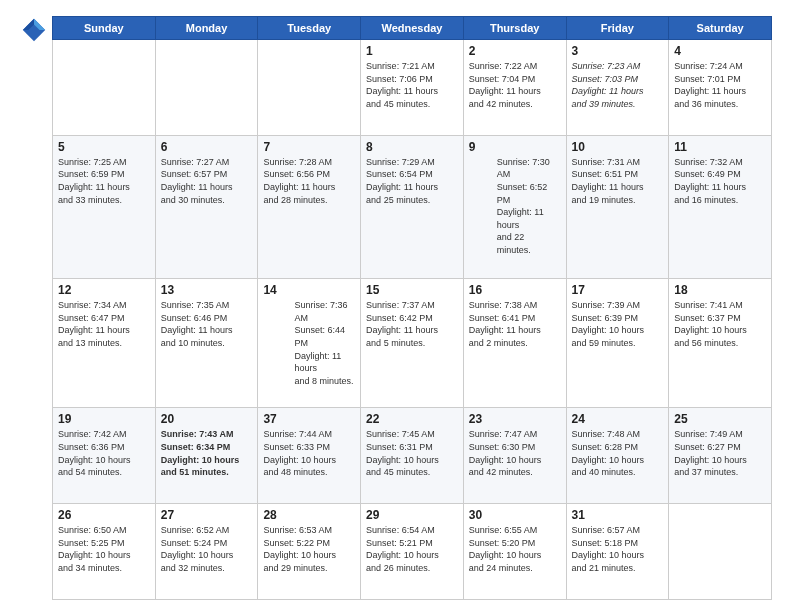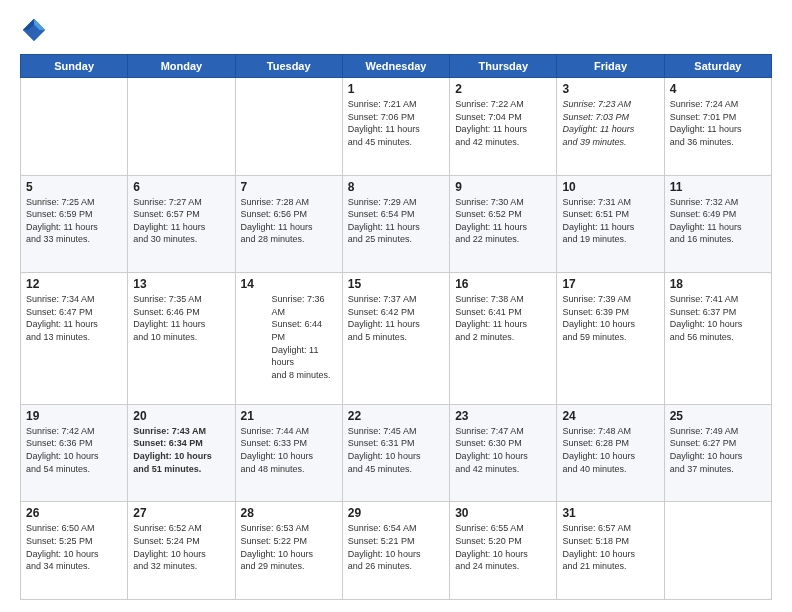--- a/index.html
+++ b/index.html
@@ -8,21 +8,21 @@
       height: 612px;
       background: #fff;
       font-family: Arial, sans-serif;
       overflow: hidden;
     }
     .page {
       width: 792px;
       height: 612px;
       padding: 16px 20px 12px 20px;
       display: flex;
-      flex-direction: column;
+      flex-direction: row;
     }
     .header {
       display: flex;
       justify-content: space-between;
       align-items: flex-start;
       margin-bottom: 10px;
     }
     .logo {
       display: flex;
       align-items: center;
@@ -196,21 +196,21 @@
           </td>
           <td>
             <div class="day-num">8</div>
             <div class="day-info" style="white-space: pre-line;">Sunrise: 7:29 AM
 Sunset: 6:54 PM
 Daylight: 11 hours
 and 25 minutes.</div>
           </td>
           <td>
             <div class="day-num">9</div>
-            <div class="day-info" style="white-space: pre-line;">Sunrise: 7:30 AM
+            <div class="day-info" style="white-space: pre-line; margin-left: 28px;">Sunrise: 7:30 AM
 Sunset: 6:52 PM
 Daylight: 11 hours
 and 22 minutes.</div>
           </td>
           <td>
             <div class="day-num">10</div>
             <div class="day-info" style="white-space: pre-line;">Sunrise: 7:31 AM
 Sunset: 6:51 PM
 Daylight: 11 hours
 and 19 minutes.</div>
@@ -283,21 +283,21 @@
 and 54 minutes.</div>
           </td>
           <td>
             <div class="day-num">20</div>
             <div class="day-info" style="white-space: pre-line; font-weight: bold;">Sunrise: 7:43 AM
 Sunset: 6:34 PM
 Daylight: 10 hours
 and 51 minutes.</div>
           </td>
           <td>
-            <div class="day-num">21</div>
+            <div class="day-num">37</div>
             <div class="day-info" style="white-space: pre-line;">Sunrise: 7:44 AM
 Sunset: 6:33 PM
 Daylight: 10 hours
 and 48 minutes.</div>
           </td>
           <td>
             <div class="day-num">22</div>
             <div class="day-info" style="white-space: pre-line;">Sunrise: 7:45 AM
 Sunset: 6:31 PM
 Daylight: 10 hours

